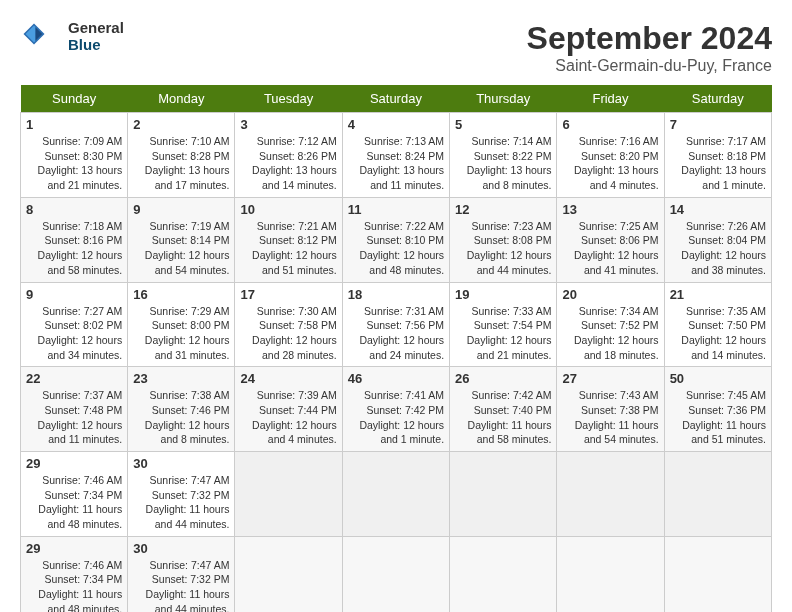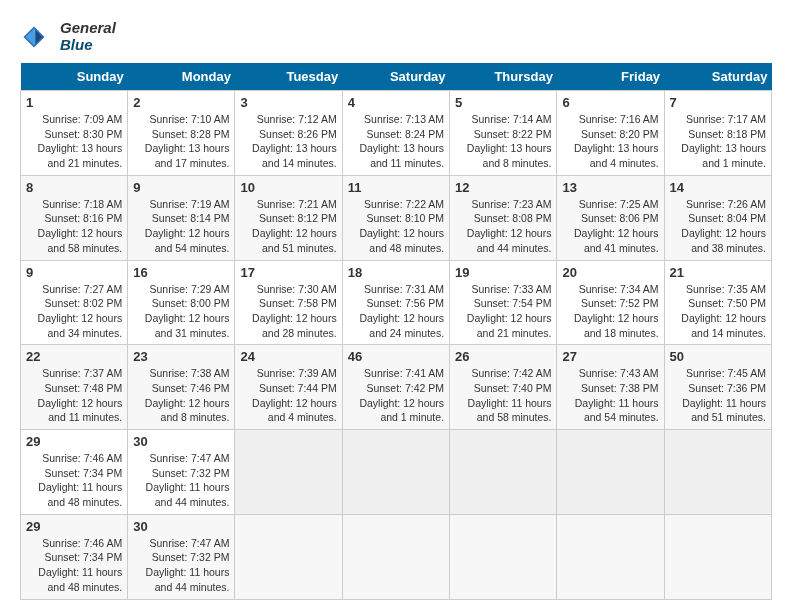--- a/index.html
+++ b/index.html
@@ -11,23 +11,22 @@
       padding: 20px;
     }
     .header-area {
       display: flex;
       justify-content: space-between;
       align-items: flex-start;
       margin-bottom: 10px;
     }
     .logo {
       display: flex;
-      align-items: center;
-      gap: 12px;
-      font-style: italic;
+      align-items: flex-start;
+      gap: 20px;
     }
     .logo-text {
       display: flex;
       flex-direction: column;
       line-height: 1.1;
     }
     .logo-general {
       font-size: 15px;
       font-weight: bold;
       color: #333;
@@ -52,26 +51,26 @@
     .subtitle {
       font-size: 16px;
       color: #555;
     }
     table {
       width: 100%;
       border-collapse: collapse;
       font-size: 11px;
     }
     th {
-      background-color: #0369a1;
+      background-color: #4d7c0f;
       color: white;
       padding: 6px 4px;
-      text-align: right;
+      text-align: center;
       font-size: 13px;
-      font-weight: bold;
+      font-weight: normal;
     }
     td {
       border: 1px solid #ccc;
       vertical-align: top;
       padding: 4px 5px;
       width: 108px;
       min-height: 80px;
       background: #fff;
     }
     tr:nth-child(even) td {
@@ -103,20 +102,22 @@
       <polygon points="20,5 35,20 20,35 5,20" fill="#2b6cb0"></polygon>
       <polygon points="20,8 32,20 20,32 8,20" fill="#4a9de0"></polygon>
       <polygon points="22,10 32,20 22,30" fill="#1a4a80"></polygon>
     </svg>
     <div class="logo-text">
       <span class="logo-general">General</span>
       <span class="logo-blue">Blue</span>
     </div>
   </div>
   <div class="title-area">
+    <div class="main-title">September 2024</div>
+    <div class="subtitle">Saint-Germain-du-Puy, France</div>
   </div>
 </div>
 
 <table>
   <thead>
     <tr>
       <th>Sunday</th>
       <th>Monday</th>
       <th>Tuesday</th>
       <th>Saturday</th>

